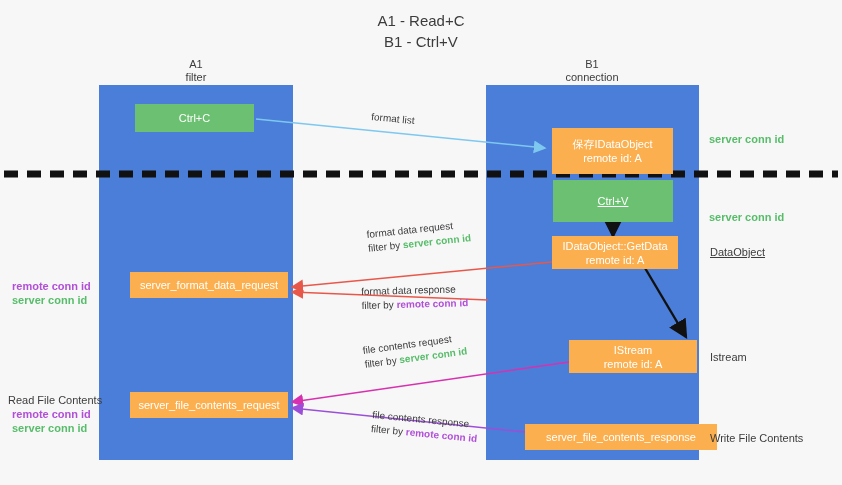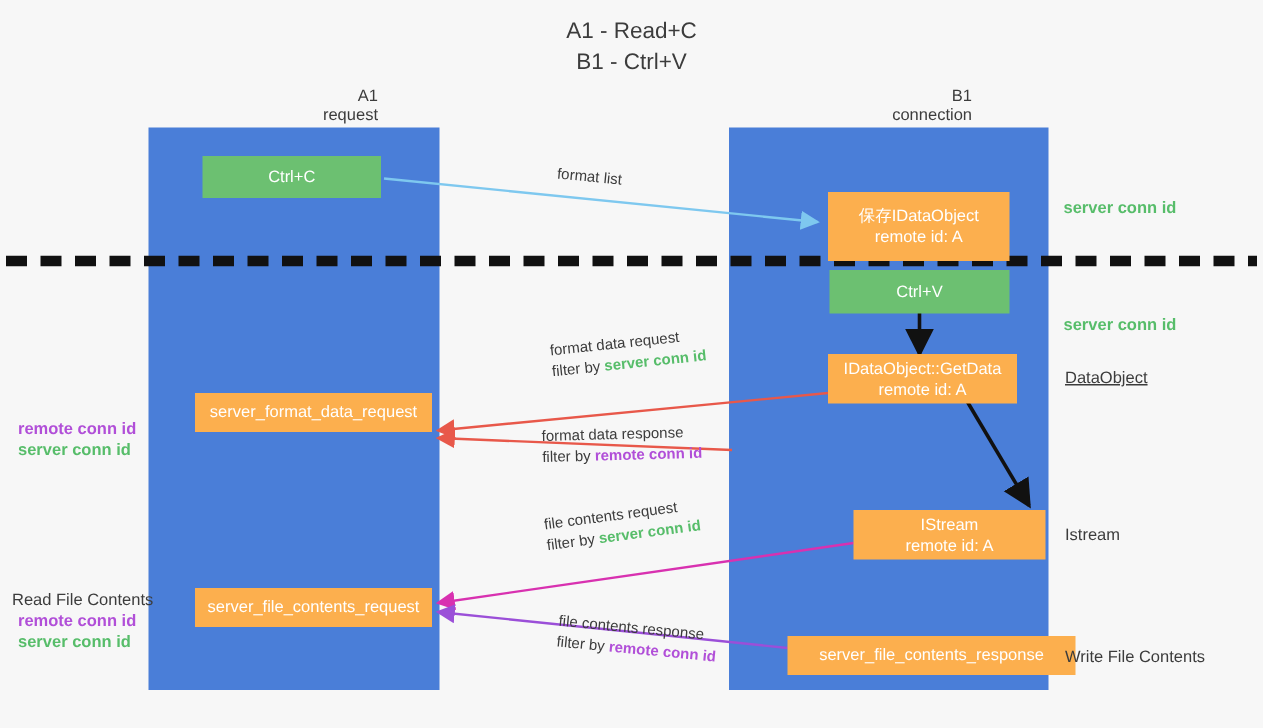--- a/index.html
+++ b/index.html
@@ -9,21 +9,21 @@
     font-family:"Liberation Sans","DejaVu Sans",sans-serif;
     position:relative;overflow:hidden;
   }
   #stage{position:absolute;left:0;top:0;width:842px;height:485px;}
 
   .lane{position:absolute;background:#4a7ed8;}
   .lane-a{left:99px;top:85px;width:194px;height:375px;}
   .lane-b{left:486px;top:85px;width:213px;height:375px;}
 
   .lane-head{
-    position:absolute;text-align:right;color:#3c3c3c;
+    position:absolute;text-align:center;color:#3c3c3c;
     font-size:11px;line-height:13px;
   }
   .lane-head .l1{display:block;}
   .lane-head .l2{display:block;}
 
   .title{
     position:absolute;left:0;top:10px;width:842px;text-align:center;
     color:#3c3c3c;font-size:15px;line-height:21px;
   }
   .title span{display:block;}
@@ -61,21 +61,21 @@
 
 <div id="stage">
 
   <div class="title">
     <span>A1 - Read+C</span>
     <span>B1 - Ctrl+V</span>
   </div>
 
   <div class="lane-head" style="left:140px;top:58px;width:112px;">
     <span class="l1">A1</span>
-    <span class="l2">request</span>
+    <span class="l2">filter</span>
   </div>
   <div class="lane-head" style="left:536px;top:58px;width:112px;">
     <span class="l1">B1</span>
     <span class="l2">connection</span>
   </div>
 
   <div class="lane lane-a"></div>
   <div class="lane lane-b"></div>
 
   <svg class="wires">
@@ -118,30 +118,30 @@
 
   <div class="box green" style="left:135px;top:104px;width:119px;height:28px;">
     <span class="l1">Ctrl+C</span>
   </div>
 
   <div class="box orange" style="left:552px;top:128px;width:121px;height:46px;">
     <span class="l1">保存IDataObject</span>
     <span class="l2">remote id: A</span>
   </div>
 
-  <div class="box green" style="left:553px;top:180px;width:120px;height:29px;">
+  <div class="box green" style="left:553px;top:180px;width:120px;height:42px;text-decoration:underline;">
     <span class="l1">Ctrl+V</span>
   </div>
 
   <div class="box orange" style="left:552px;top:236px;width:126px;height:33px;">
     <span class="l1">IDataObject::GetData</span>
     <span class="l2">remote id: A</span>
   </div>
 
-  <div class="box orange" style="left:130px;top:262px;width:158px;height:26px;">
+  <div class="box orange" style="left:130px;top:272px;width:158px;height:26px;">
     <span class="l1">server_format_data_request</span>
   </div>
 
 
   <div class="box orange" style="left:569px;top:340px;width:128px;height:33px;">
     <span class="l1">IStream</span>
     <span class="l2">remote id: A</span>
   </div>
 
   <div class="box orange" style="left:130px;top:392px;width:158px;height:26px;">

